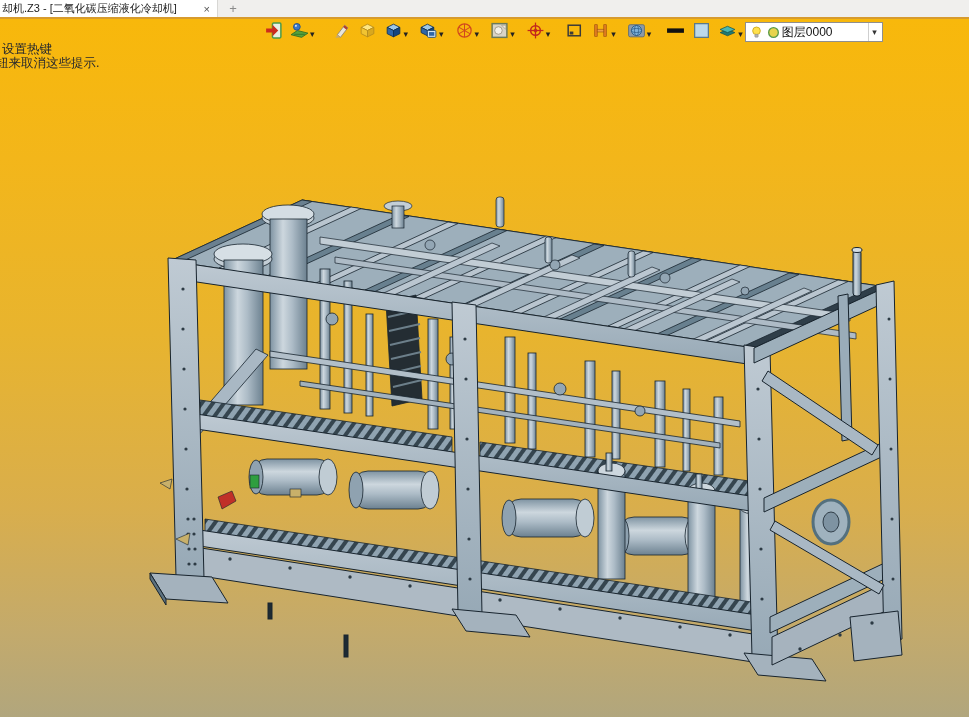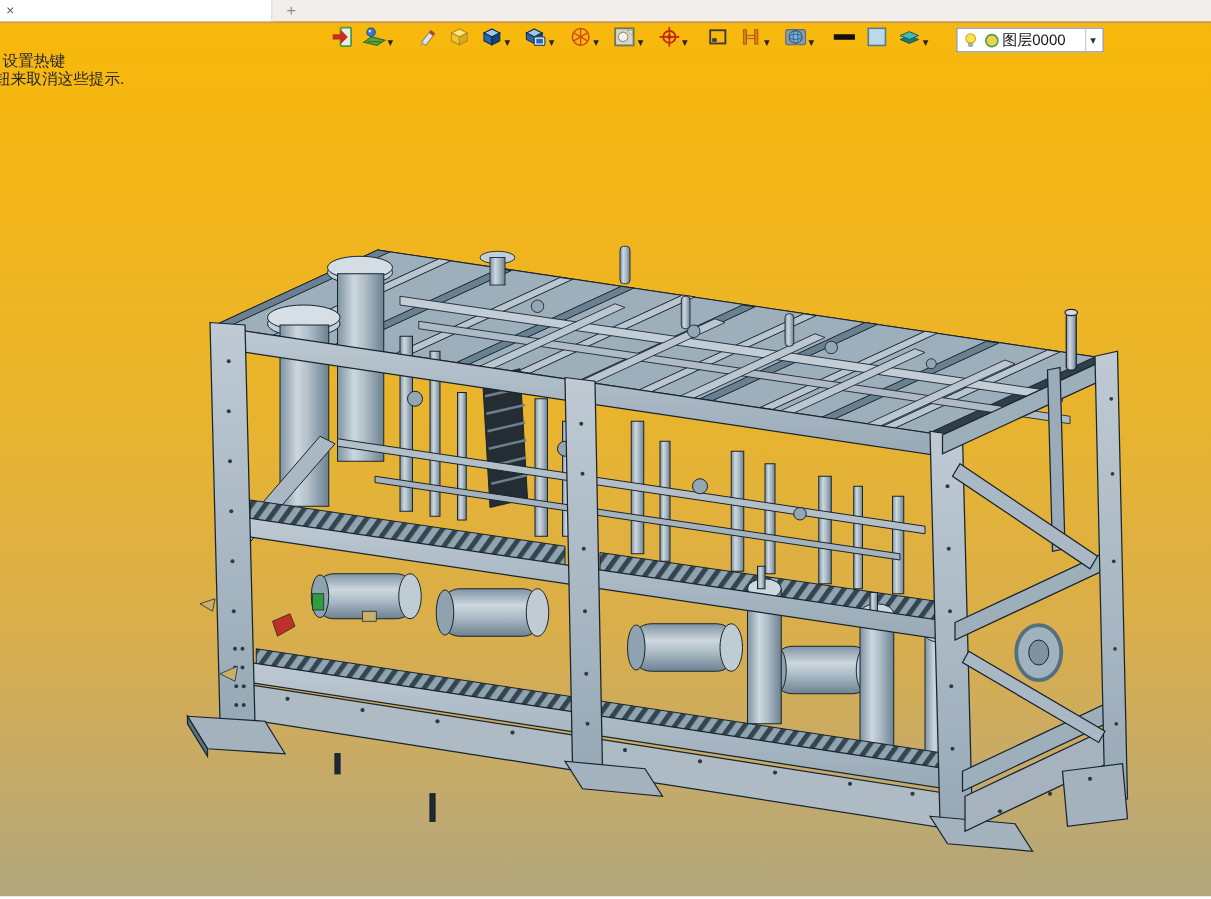--- a/index.html
+++ b/index.html
@@ -28,36 +28,37 @@
 
   
   .toolbar { position:absolute; left:263px; top:1px; height:24px;
     display:flex; align-items:center; }
   .tbtn { height:22px; display:flex; align-items:center; justify-content:center;
     padding:0 1px; }
   .tbtn svg { width:19px; height:19px; }
   .caret { font-size:9px; color:#222; margin:4px 1px 0 1px; line-height:10px; }
   .sp8{width:8px;} .sp12{width:12px;} .sp14{width:14px;} .sp5{width:5px;}
 
-  .layer-combo { margin-left:20px; height:20px; background:#ffffff;
+  .layer-combo { margin-left:0; height:20px; background:#ffffff;
     border:1px solid #8f8f8f; display:flex; align-items:center; padding:0 2px;
-    width:118px; }
+    width:138px; }
   .layer-combo svg { width:15px; height:15px; margin:0 1px; }
   .layer-combo .txt { font-size:12px; color:#111; flex:1; }
   .layer-combo .dd { border-left:1px solid #cfcfcf; padding:0 3px; font-size:9px;
     color:#333; align-self:stretch; display:flex; align-items:center; }
 
   
   .model-svg { position:absolute; left:0; top:0; width:969px; height:698px; }
 </style>
 </head>
 <body>
 
 <div class="tabbar">
   <div class="tab-active">
+    <span class="tab-title">却机.Z3 - [二氧化碳压缩液化冷却机]</span>
     <span class="tab-close">×</span>
   </div>
   <div class="tab-new">+</div>
 </div>
 
 <div class="viewport">
 
   <svg class="model-svg" viewBox="0 0 969 698" preserveAspectRatio="none">
     <defs>
       <linearGradient id="cylV" x1="0" y1="0" x2="1" y2="0">

